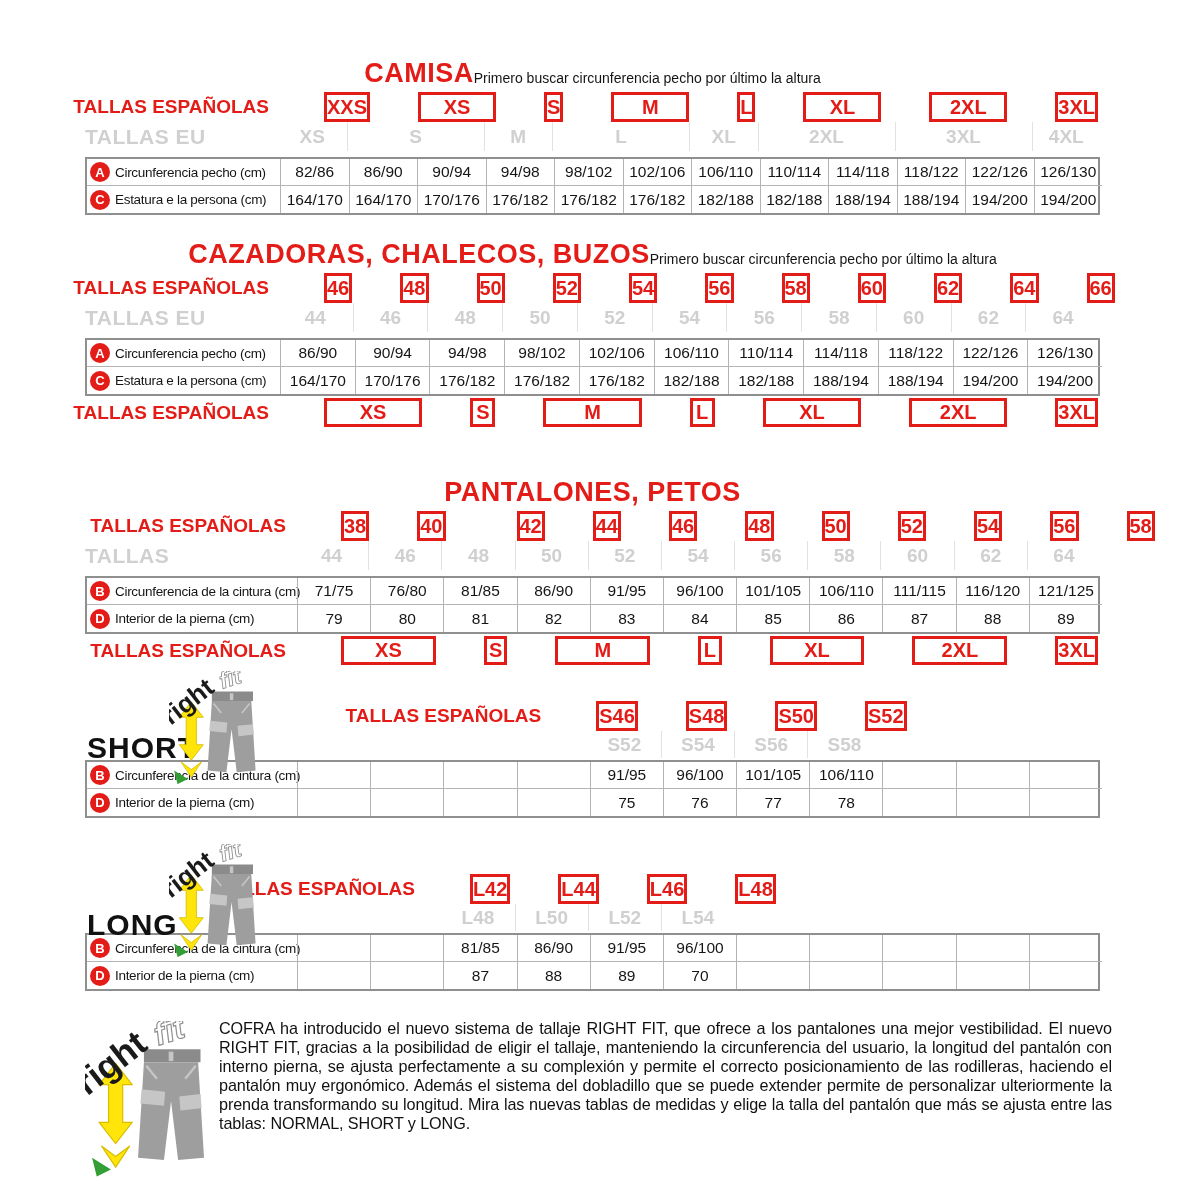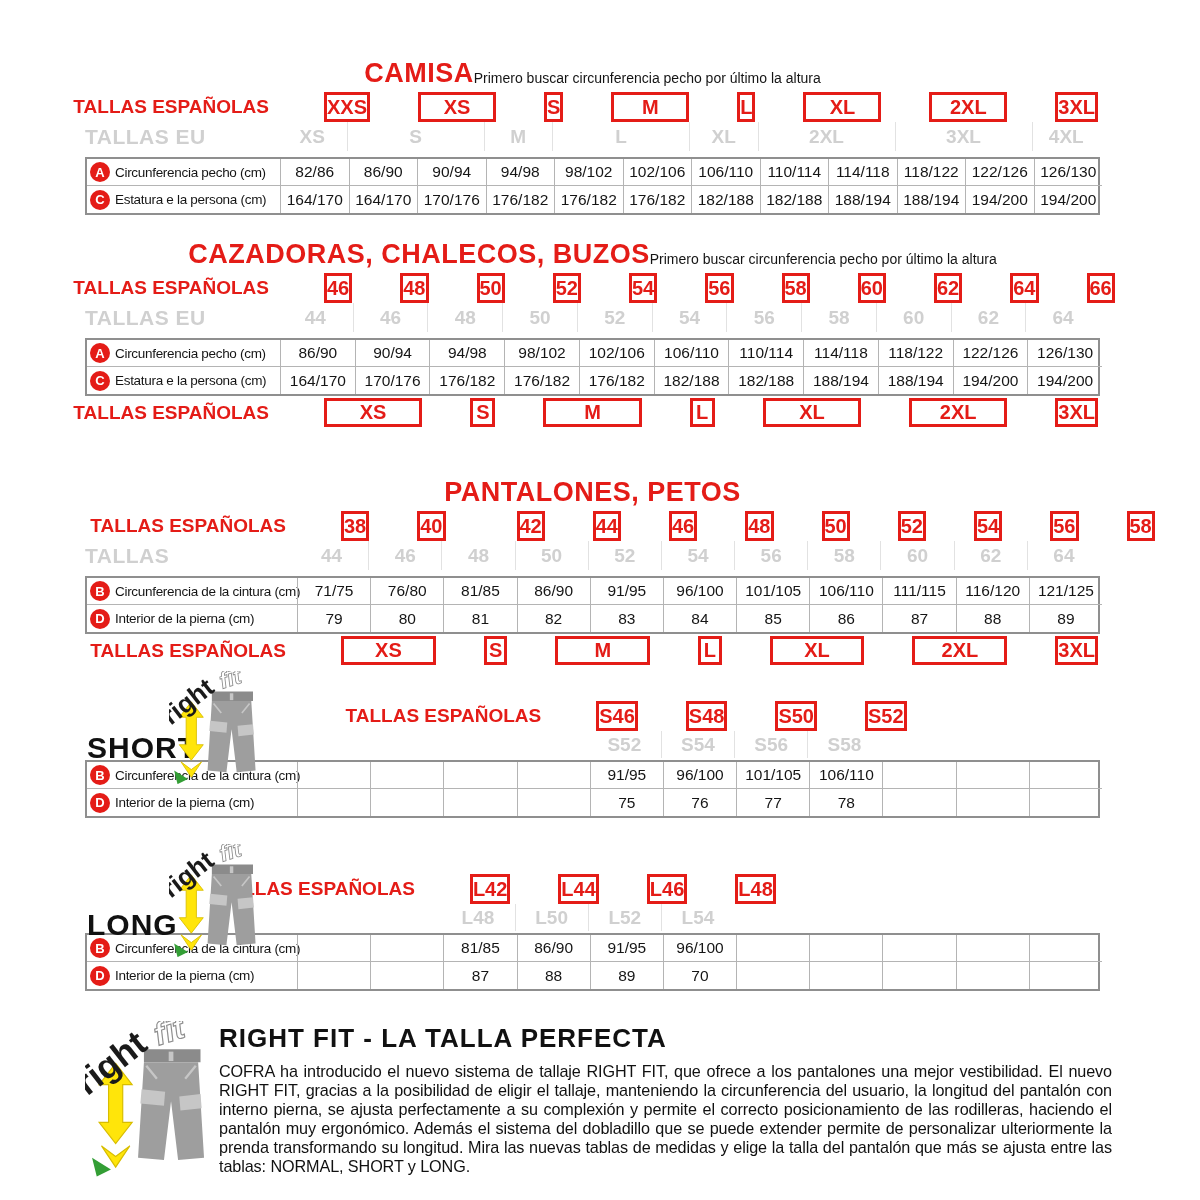--- a/index.html
+++ b/index.html
@@ -445,16 +445,15 @@
     <g data-name="yellow-arrow-icon" transform="translate(12,36)">
       <polygon points="14,0 28,18 20,18 20,50 28,50 14,68 0,50 8,50 8,18 0,18" fill="#ffe50a" stroke="#d8bd00" stroke-width="1"></polygon>
       <polygon points="2,70 14,79 26,70 14,88" fill="#ffe50a" stroke="#d8bd00" stroke-width="1"></polygon>
     </g>
     <polygon data-name="green-arrow-icon" points="6,116 22,126 10,132" fill="#339e35"></polygon>
     <text data-name="logo-right-text" x="2" y="64" transform="rotate(-38 2 64)" font-size="30" font-weight="bold" fill="#1a1a1a" font-family="Liberation Sans, sans-serif">right</text>
     <text data-name="logo-fit-text" x="62" y="21" transform="rotate(-18 62 21)" font-size="27" font-weight="bold" font-style="italic" fill="#ffffff" stroke="#8f8f8f" stroke-width="1" font-family="Liberation Sans, sans-serif">fit</text>
   </svg>
 </div>
   <div class="footer-text" data-name="footer-text">
-    <h2 class="footer-title" data-name="footer-title">RIGHT FIT - LA TALLA PERFECTA</h2>
     <p class="footer-body" data-name="footer-paragraph">COFRA ha introducido el nuevo sistema de tallaje RIGHT FIT, que ofrece a los pantalones una mejor vestibilidad. El nuevo RIGHT FIT, gracias a la posibilidad de eligir el tallaje, manteniendo la circunferencia del usuario, la longitud del pantalón con interno pierna, se ajusta perfectamente a su complexión y permite el correcto posicionamiento de las rodilleras, haciendo el pantalón muy ergonómico. Además el sistema del dobladillo que se puede extender permite de personalizar ulteriormente la prenda transformando su longitud. Mira las nuevas tablas de medidas y elige la talla del pantalón que más se ajusta entre las tablas: NORMAL, SHORT y LONG.</p>
   </div>
 </footer>
 
 </body></html>

